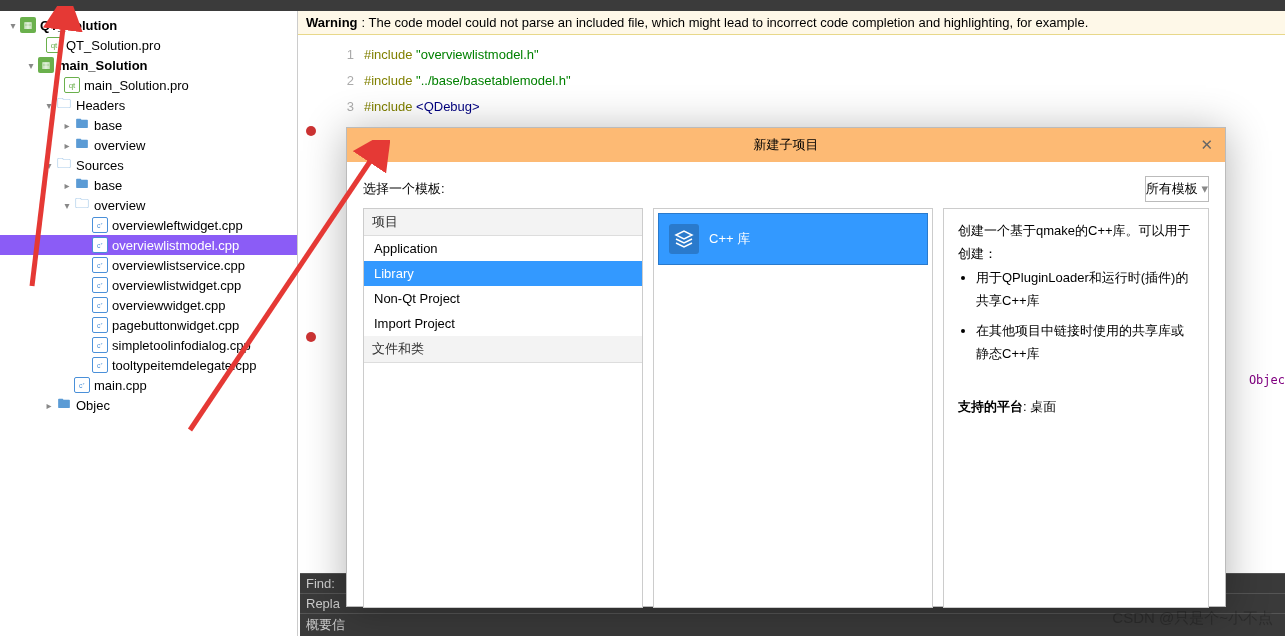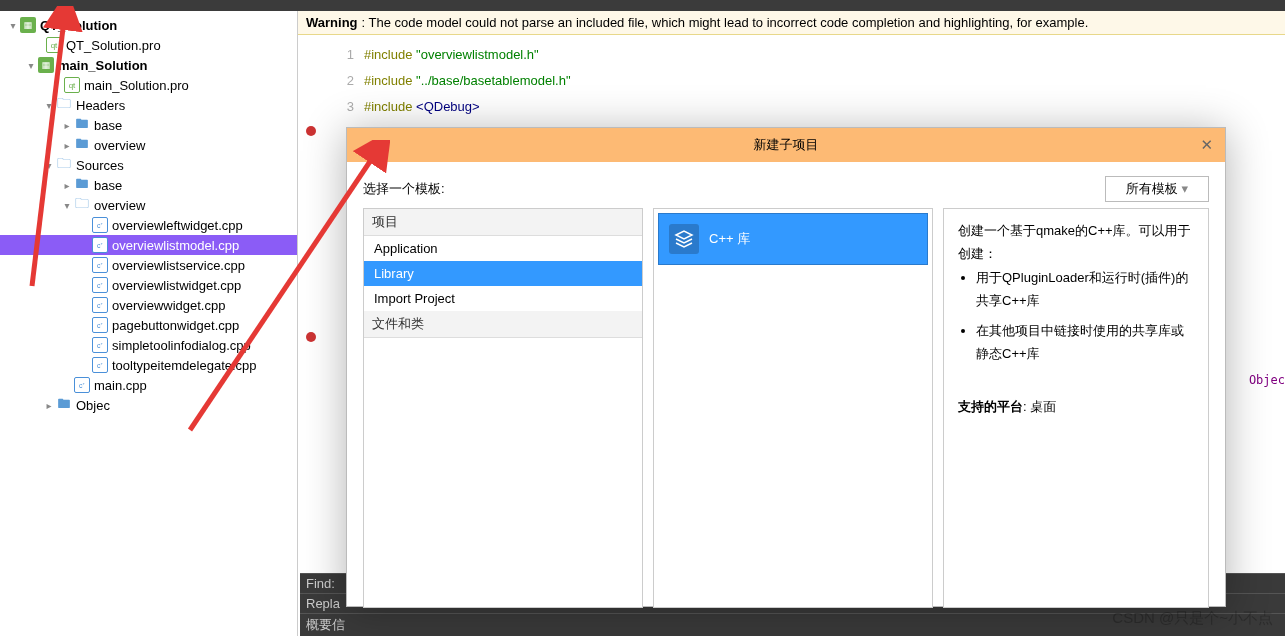--- a/index.html
+++ b/index.html
@@ -37,21 +37,21 @@
 .inc { color:#000080; }
 
 .bottom-panel { position:absolute; bottom:0; left:300px; right:0; background:#3a3a3a; color:#ccc; font-size:12px; }
 .bottom-panel div { padding:2px 6px; border-top:1px solid #555; }
 
 .dialog { position:absolute; left:346px; top:127px; width:880px; height:480px; background:#fff; box-shadow:0 4px 40px rgba(0,0,0,0.3); border:1px solid #bbb; z-index:10; }
 .dlg-title { height:34px; display:flex; align-items:center; justify-content:center; position:relative; background:#fdba74; }
 .dlg-close { position:absolute; right:12px; top:8px; cursor:pointer; color:#666; font-size:15px; }
 .dlg-body { padding:14px 16px; }
 .dlg-row1 { display:flex; justify-content:space-between; align-items:center; margin-bottom:6px; }
-.dropdown { border:1px solid #bbb; padding:3px 20px; background:#fff; cursor:pointer; }
+.dropdown { border:1px solid #bbb; padding:3px 0; background:#fff; cursor:pointer; }
 .dropdown::after { content:" ▾"; color:#888; }
 .columns { display:flex; gap:10px; }
 .col { border:1px solid #ccc; background:#fff; height:400px; overflow:hidden; }
 .col1 { width:280px; } .col2 { width:280px; } .col3 { flex:1; padding:10px 14px; line-height:1.8; }
 .list-hdr { background:#f3f3f3; padding:4px 8px; border-bottom:1px solid #ddd; color:#333; }
 .list-item { padding:5px 10px; cursor:pointer; }
 .list-item.sel { background:#3399ff; color:#fff; }
 .tile { display:flex; align-items:center; gap:10px; padding:10px; background:#3399ff; color:#fff; margin:4px; border:1px solid #2a7acc; }
 .tile-icon { width:30px; height:30px; background:#2a7acc; display:flex; align-items:center; justify-content:center; border-radius:3px; color:#fff; font-size:16px; }
 .desc-list { margin-left:18px; }
@@ -221,20 +221,21 @@
   <div class="dlg-body">
     <div class="dlg-row1">
       <span>选择一个模板:</span>
       <span class="dropdown">所有模板</span>
     </div>
     <div class="columns">
       <div class="col col1">
         <div class="list-hdr">项目</div>
         <div class="list-item">Application</div>
         <div class="list-item sel">Library</div>
+        <div class="list-item">Non-Qt Project</div>
         <div class="list-item">Import Project</div>
         <div class="list-hdr">文件和类</div>
       </div>
       <div class="col col2">
         <div class="tile">
           <span class="tile-icon">
             <svg width="20" height="20" viewBox="0 0 20 20">
                 <path d="M2 6 L10 2 L18 6 L10 10 Z M2 10 L10 14 L18 10 M2 14 L10 18 L18 14" fill="none" stroke="#fff" stroke-width="1.5"></path>
               </svg>
           </span>

